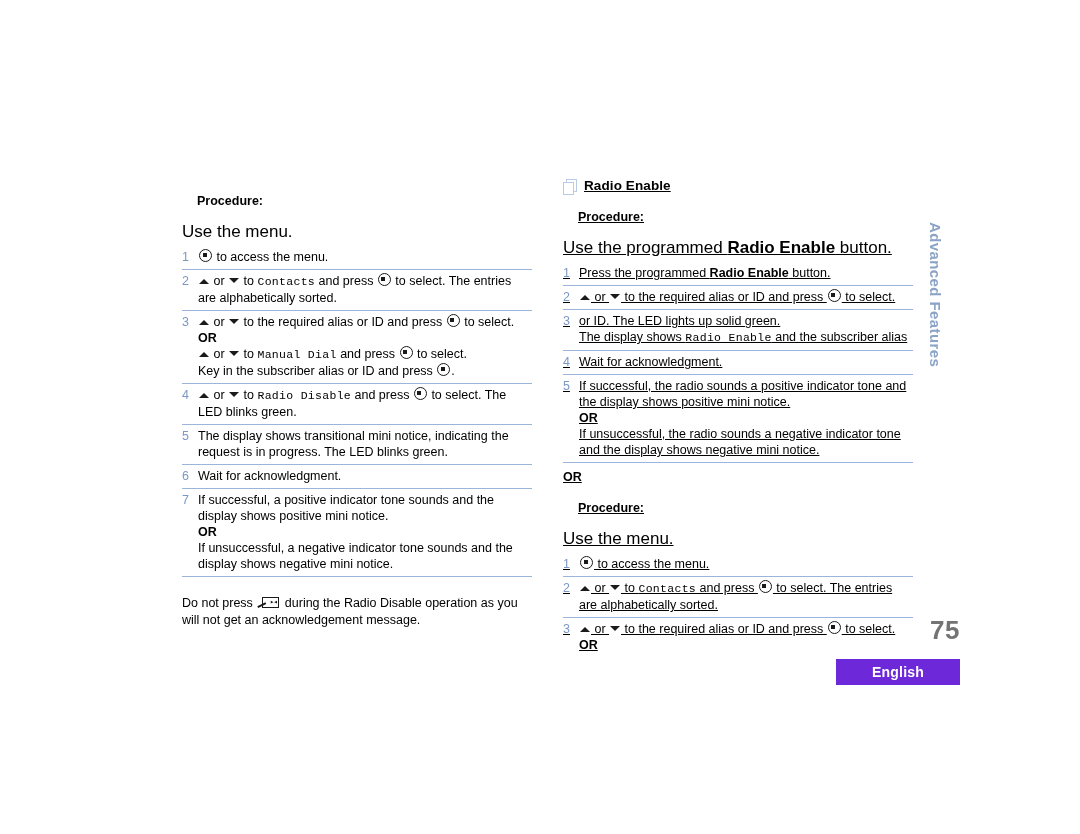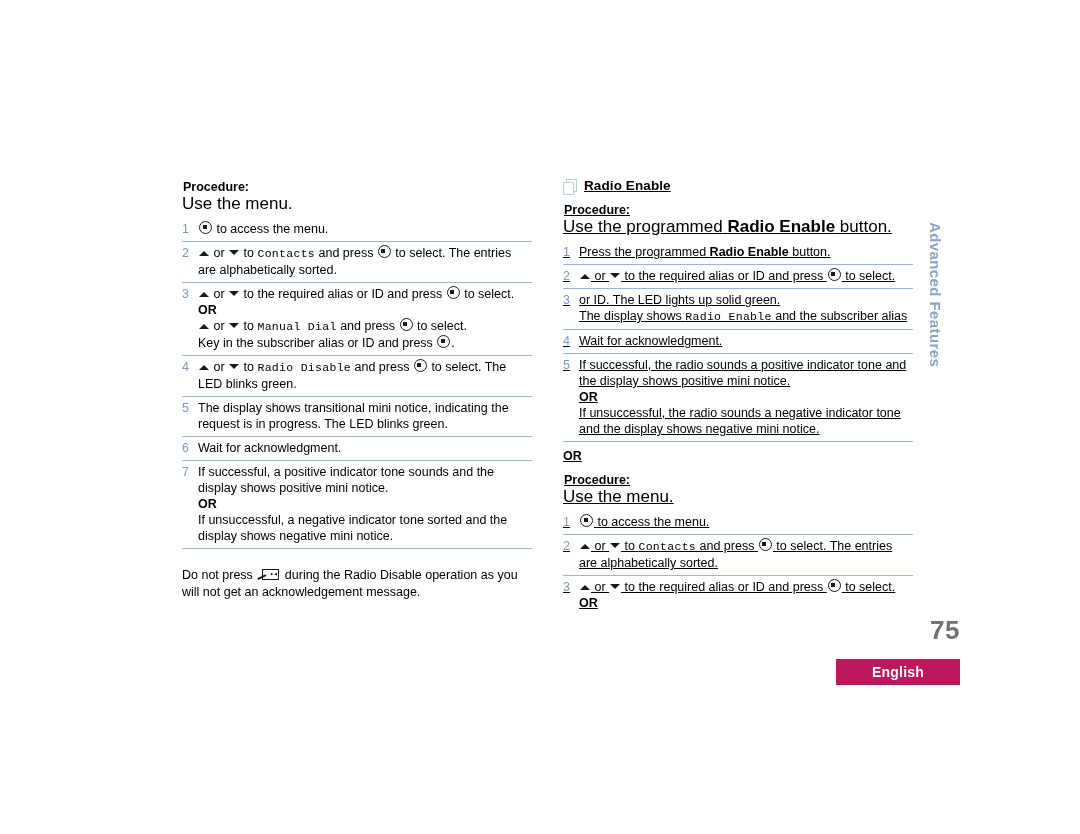--- a/index.html
+++ b/index.html
@@ -68,21 +68,21 @@
     left: 0px; top: 3px;
     width: 9px; height: 11px;
     border: 1.2px solid #b9cbe6;
     background: #ffffff;
   }
 
   .proc-label {
     font-size: 12.5px;
     font-weight: bold;
     line-height: 16px;
-    margin: 1px;
+    margin: 15px;
   }
   .proc-sub {
     font-size: 17px;
     line-height: 16px;
     margin: 0 0 6px 0;
   }
   .standalone-or {
     font-size: 12.5px;
     font-weight: bold;
     line-height: 16px;
@@ -235,21 +235,21 @@
     font-weight: bold;
     color: #737373;
     letter-spacing: 0.5px;
   }
   .lang-badge {
     position: absolute;
     left: 836px;
     top: 659px;
     width: 124px;
     height: 26px;
-    background: #be185d;
+    background: #6d28d9;
     color: #ffffff;
     font-size: 14px;
     font-weight: bold;
     display: flex;
     align-items: center;
     justify-content: center;
     letter-spacing: 0.2px;
   }
 </style>
 </head>
@@ -302,21 +302,21 @@
           <div class="step-body">
             <span class="ln">Wait for acknowledgment.</span>
           </div>
         </div>
         <div class="step">
           <div class="step-num">7</div>
           <div class="step-body">
             <span class="ln">If successful, a positive indicator tone sounds and the</span>
             <span class="ln">display shows positive mini notice.</span>
             <span class="or">OR</span>
-            <span class="ln">If unsuccessful, a negative indicator tone sorted and the</span>
+            <span class="ln">If unsuccessful, a negative indicator tone sounds and the</span>
             <span class="ln">display shows negative mini notice.</span>
           </div>
         </div>
       </div>
     <div class="note" id="left-note">Do not press <span class="key-back"><span class="bk-txt">▸◂</span></span> during the Radio Disable operation as you will not get an acknowledgement message.</div>
   </div>
 
   <div class="col col-right">
     <div class="section-head">
       <span class="pages-icon"></span>

